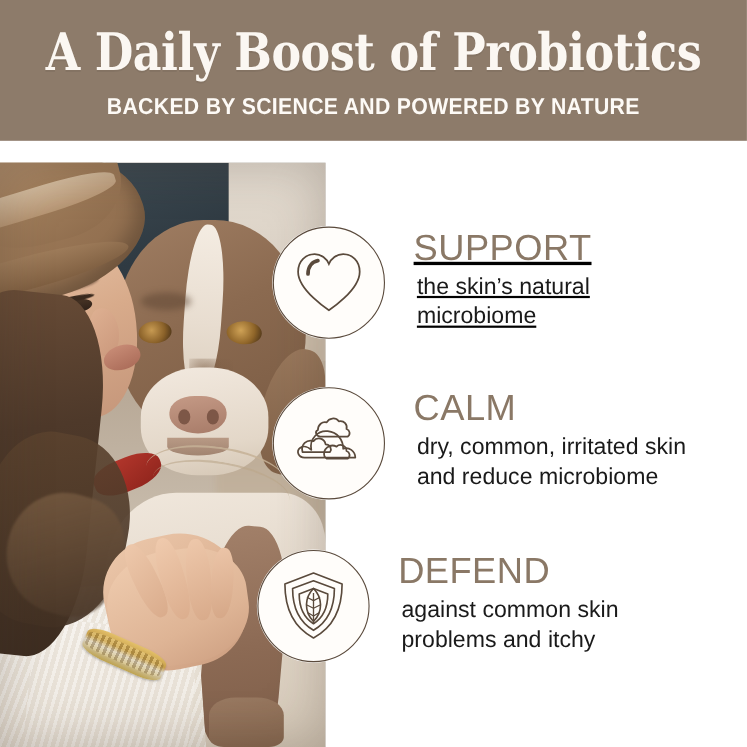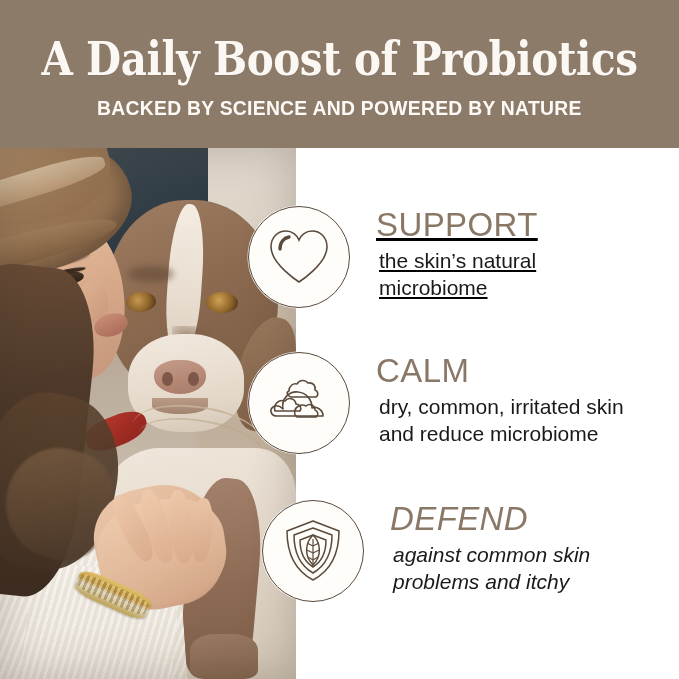--- a/index.html
+++ b/index.html
@@ -15,21 +15,21 @@
     background: #ffffff;
     font-family: "Liberation Sans", sans-serif;
   }
 
   
   .header {
     position: absolute;
     left: 0;
     top: 0;
     width: 679px;
-    height: 148px;
+    height: 128px;
     background: #8d7b6a;
     display: flex;
     flex-direction: column;
     align-items: center;
     justify-content: center;
     box-sizing: border-box;
     padding-top: 6px;
   }
   .header-title {
     color: #fbf7f2;
@@ -376,21 +376,21 @@
   }
 
   
   .feature {
     position: absolute;
     display: flex;
     align-items: flex-start;
   }
   .feature-1 { left: 248px; top: 206px; text-decoration: underline; }
   .feature-2 { left: 248px; top: 352px; }
-  .feature-3 { left: 262px; top: 500px; font-style: italic; }
+  .feature-3 { left: 234px; top: 500px; }
 
   .icon-circle {
     width: 102px;
     height: 102px;
     border-radius: 50%;
     background: #fffdfa;
     border: 1.4px solid #5a4a3c;
     box-sizing: border-box;
     display: flex;
     align-items: center;

